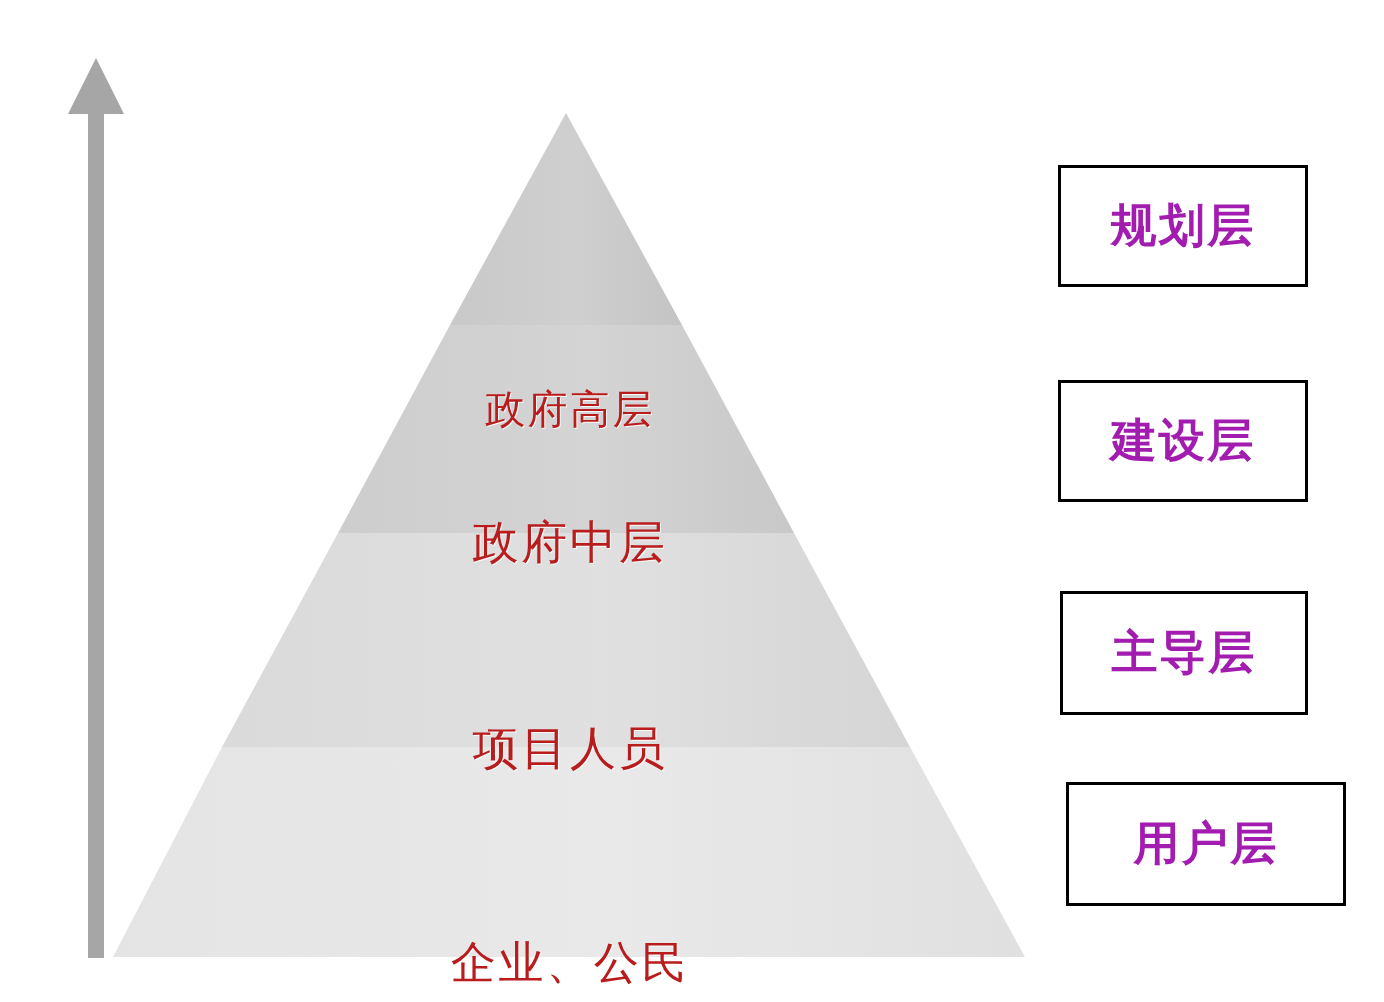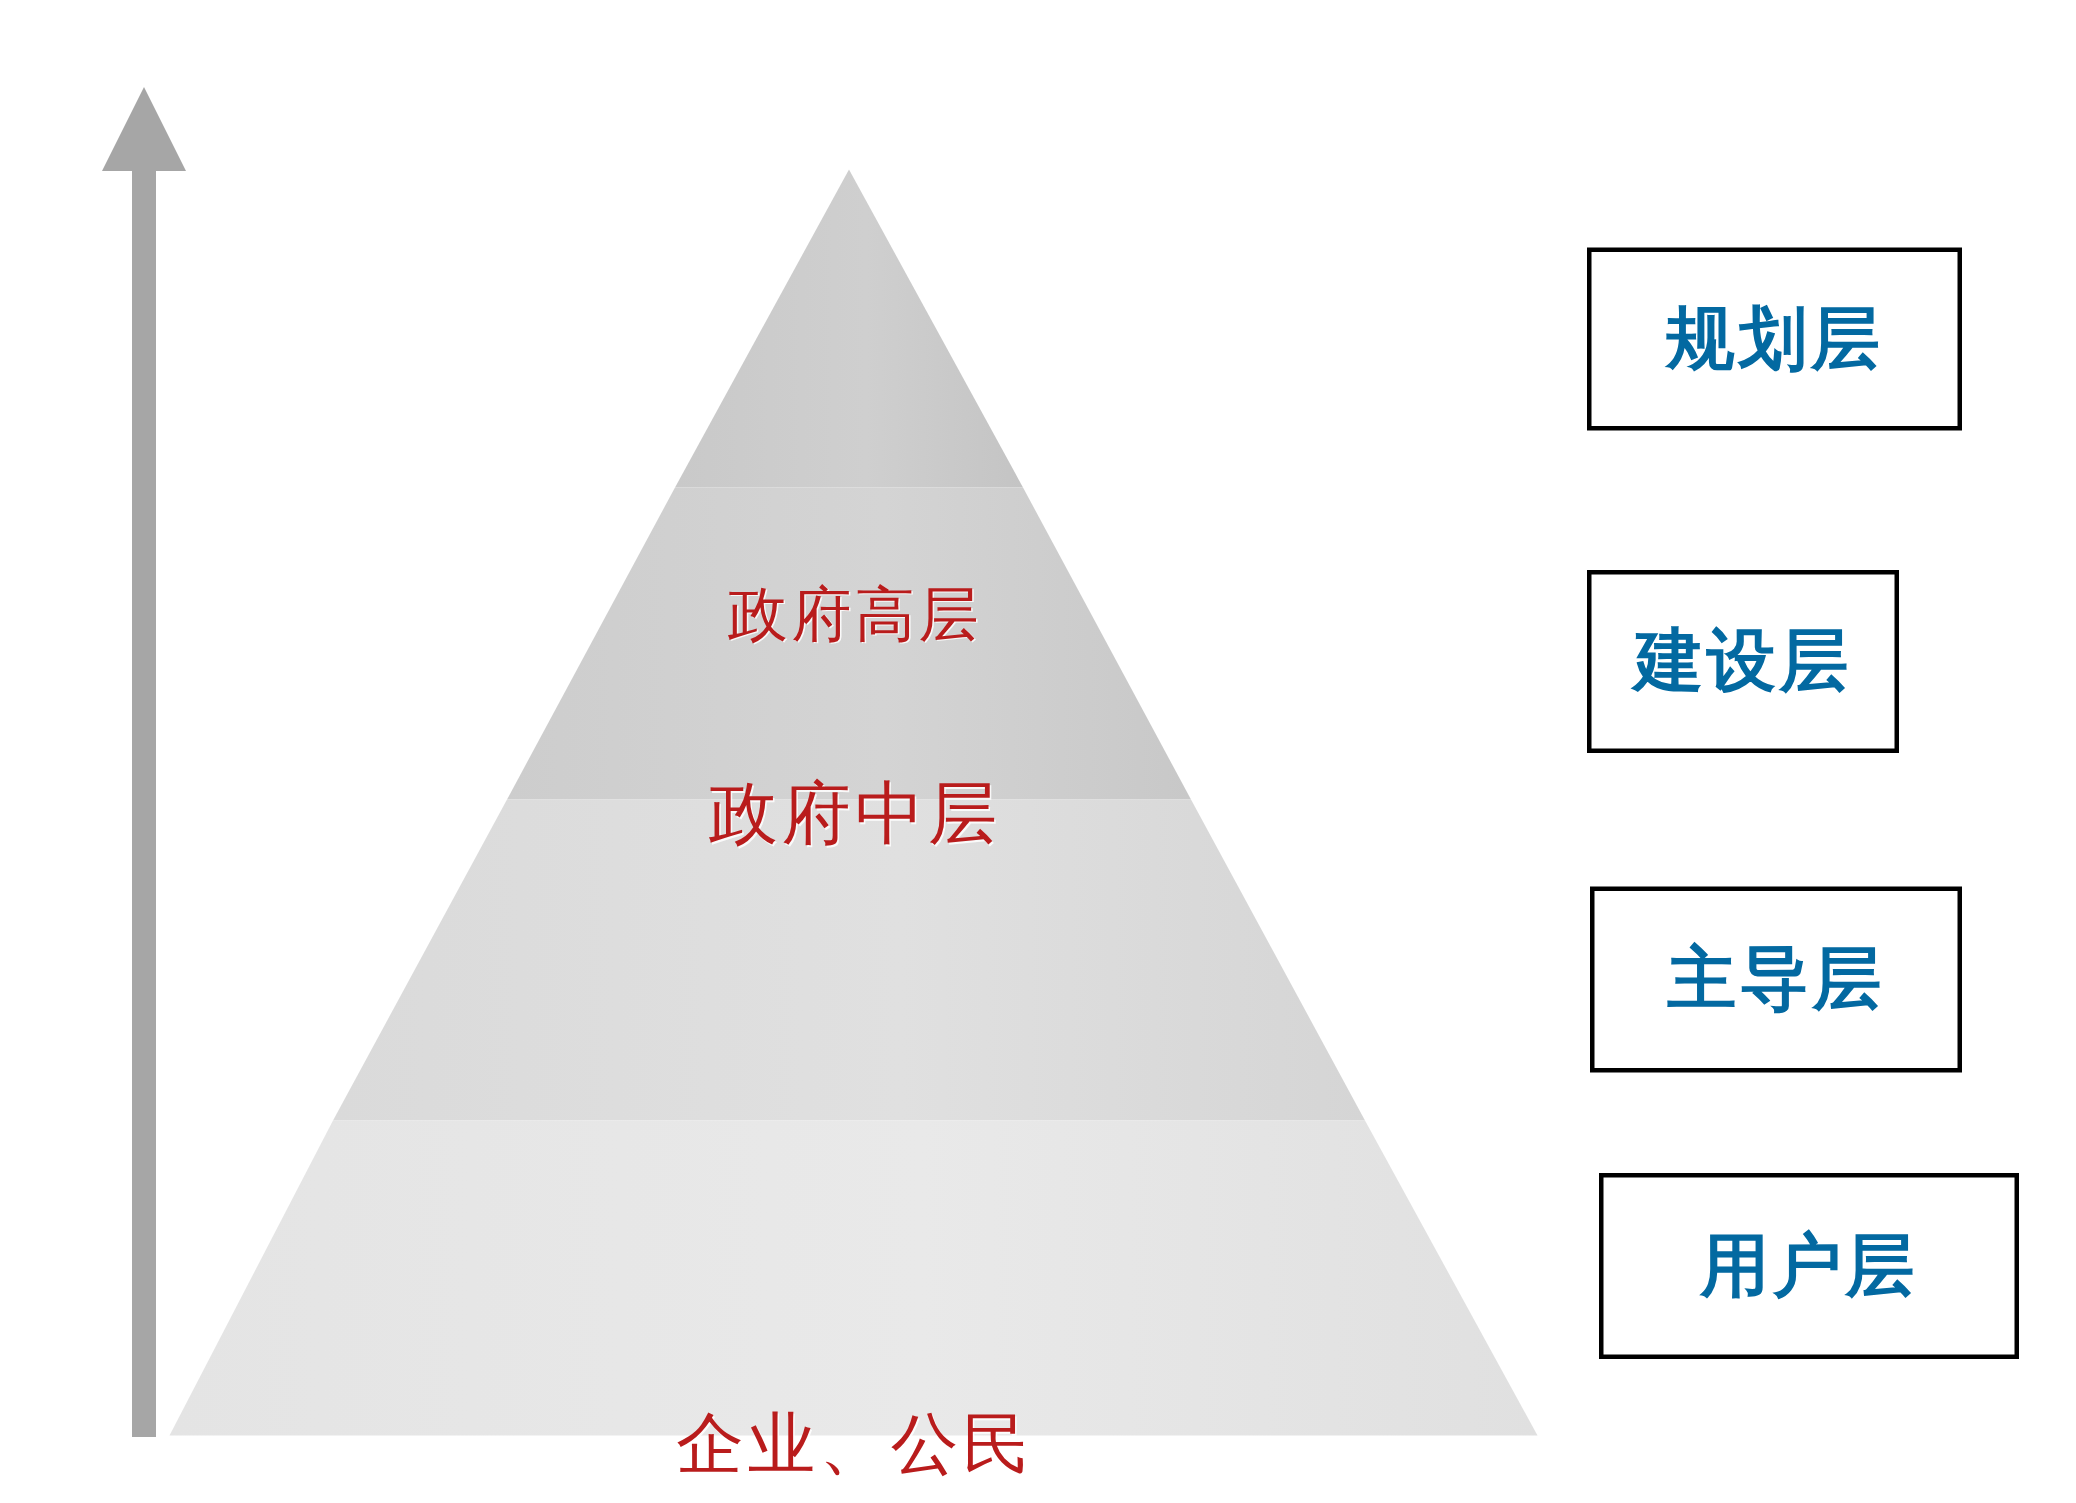--- a/index.html
+++ b/index.html
@@ -61,27 +61,27 @@
     background: #ffffff;
     border: 3px solid #000000;
     display: flex;
     align-items: center;
     justify-content: center;
   }
   .layer-box-text {
     font-family: "DejaVu Serif", "Liberation Serif", serif;
     font-size: 46px;
     font-weight: 700;
-    color: #0369a1;
+    color: #a21caf;
     letter-spacing: 0.05em;
     text-shadow: 1px 1px 0 rgba(255,255,255,0.7);
     white-space: nowrap;
   }
   #layer-box-0 { left: 1058px; top: 165px; width: 250px; height: 122px; }
-  #layer-box-1 { left: 1058px; top: 380px; width: 208px; height: 122px; align-items: center; }
+  #layer-box-1 { left: 1058px; top: 380px; width: 250px; height: 122px; align-items: center; }
   #layer-box-2 { left: 1060px; top: 591px; width: 248px; height: 124px; text-align: center; }
   #layer-box-3 { left: 1066px; top: 782px; width: 280px; height: 124px; }
 </style>
 </head>
 <body>
 
 <div id="canvas">
 
   <div id="growth-arrow">
     <svg width="56" height="900" viewBox="0 0 56 900">
@@ -118,20 +118,21 @@
 
       <polygon points="340,215 572,215 684,423 228,423" fill="url(#g1)"></polygon>
 
       <polygon points="228,423 684,423 800,637 112,637" fill="url(#g2)"></polygon>
 
       <polygon points="112,637 800,637 915,847 3,847" fill="url(#g3)"></polygon>
     </svg>
 
     <div class="tier-label" id="label-tier-0">政府高层</div>
     <div class="tier-label" id="label-tier-1">政府中层</div>
+    <div class="tier-label" id="label-tier-2">项目人员</div>
     <div class="tier-label" id="label-tier-3">企业、公民</div>
   </div>
 
   <div class="layer-box" id="layer-box-0">
     <span class="layer-box-text">规划层</span>
   </div>
   <div class="layer-box" id="layer-box-1">
     <span class="layer-box-text">建设层</span>
   </div>
   <div class="layer-box" id="layer-box-2">

